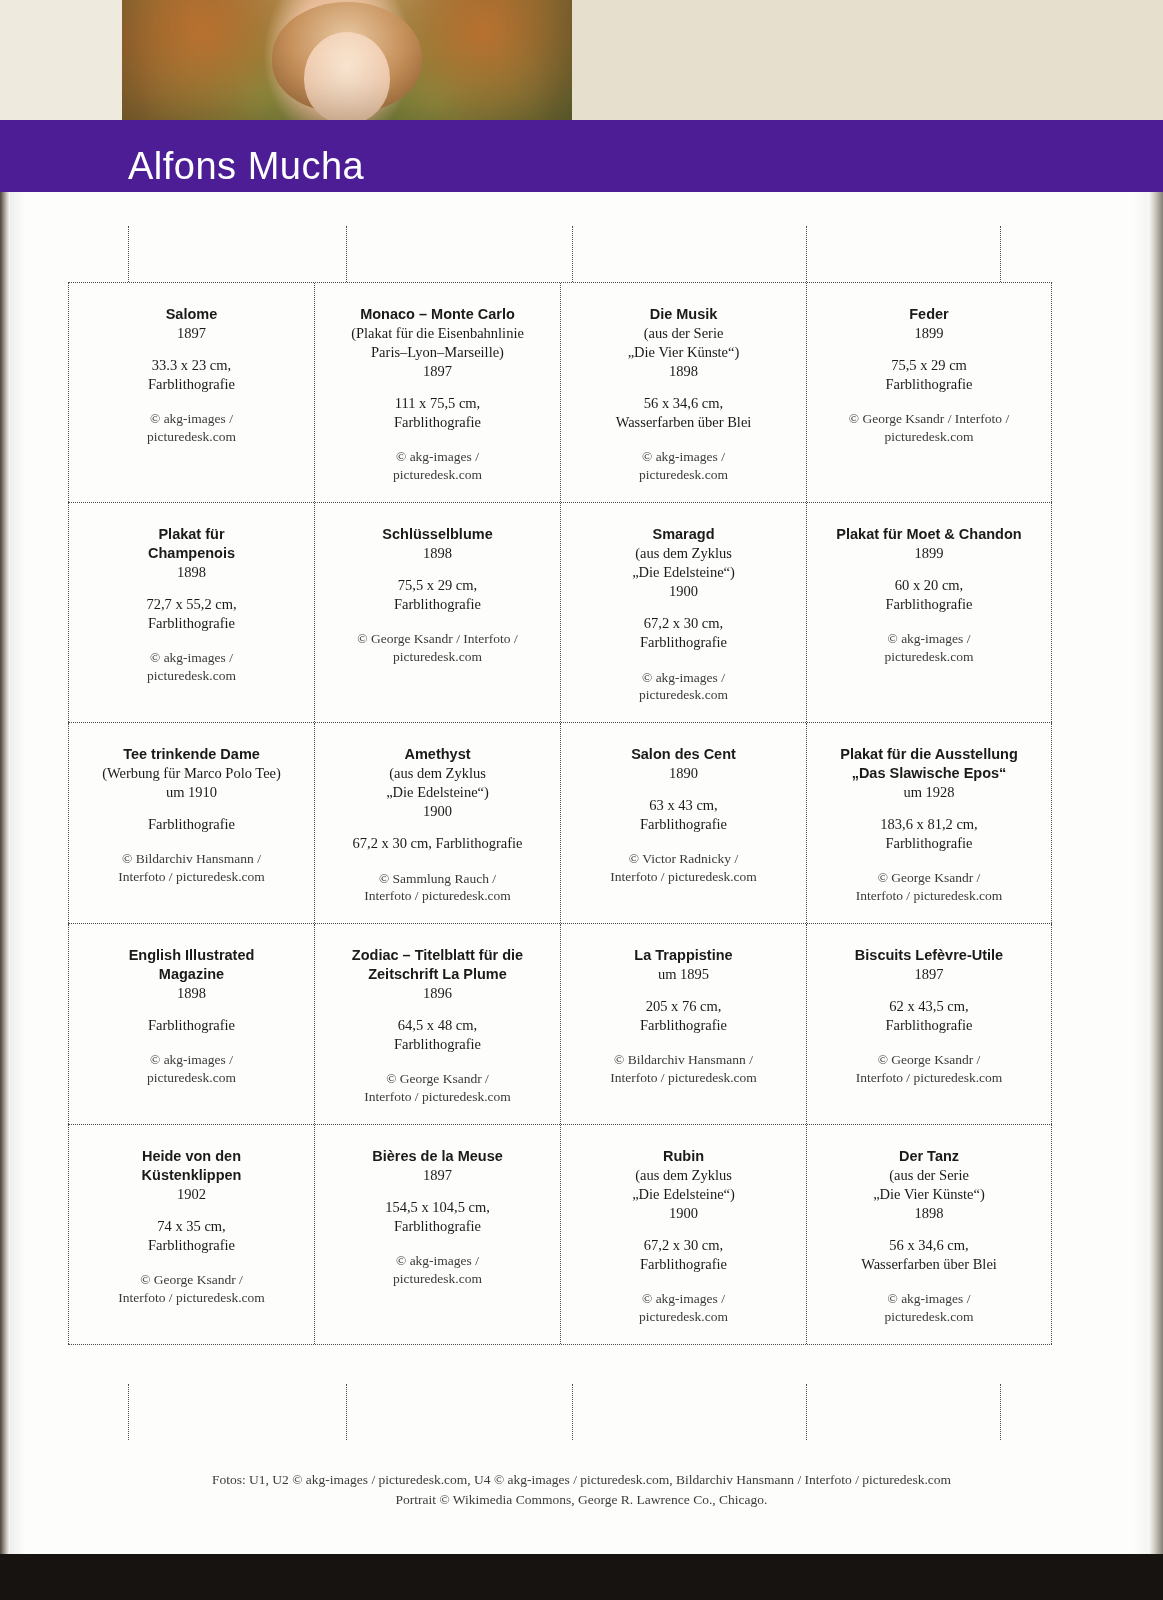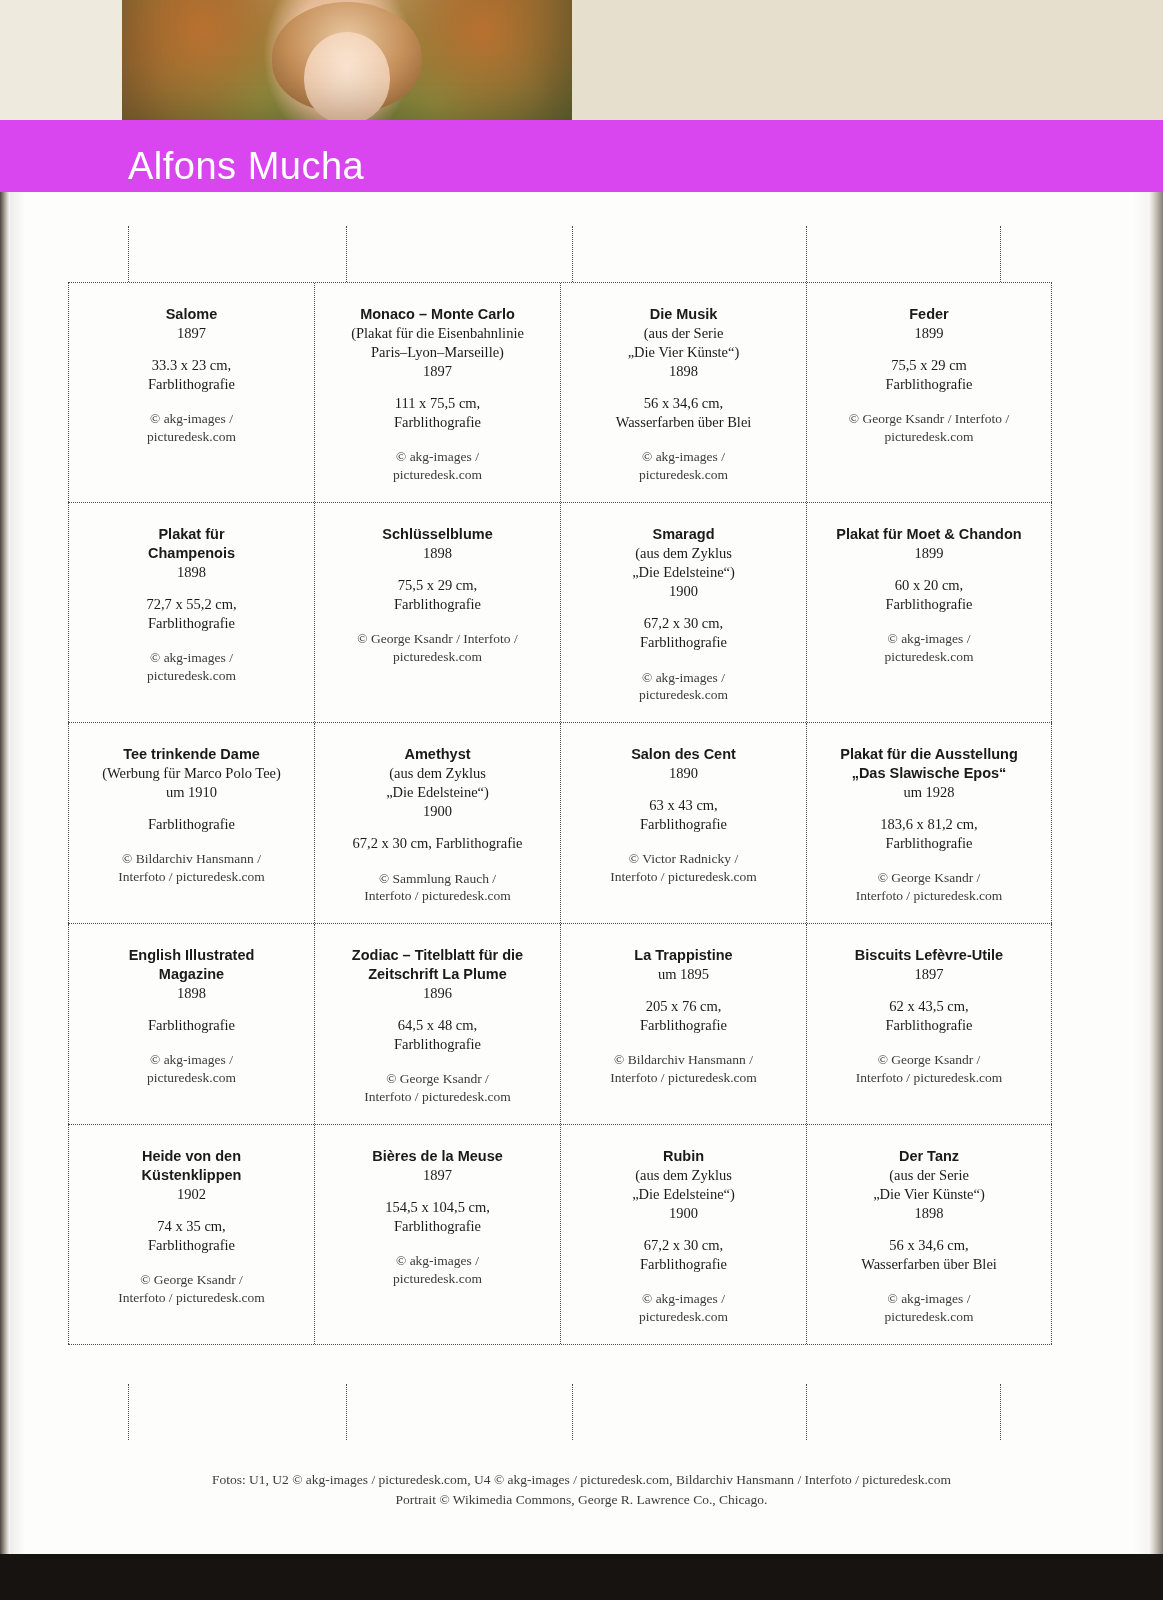--- a/index.html
+++ b/index.html
@@ -67,21 +67,21 @@
   }
   .portrait .vignette {
     position: absolute; inset: 0;
     box-shadow: inset 0 0 60px rgba(60,40,20,0.45);
   }
 
   .title-bar {
     position: absolute;
     left: 0; top: 120px;
     width: 1163px; height: 92px;
-    background: #d946ef;
+    background: #4c1d95;
   }
   .title-bar .title {
     position: absolute;
     left: 128px; top: 50%;
     transform: translateY(-50%);
     color: #ffffff;
     font-size: 38px;
     font-weight: 400;
     letter-spacing: 0.5px;
     font-family: "Liberation Sans", sans-serif;

